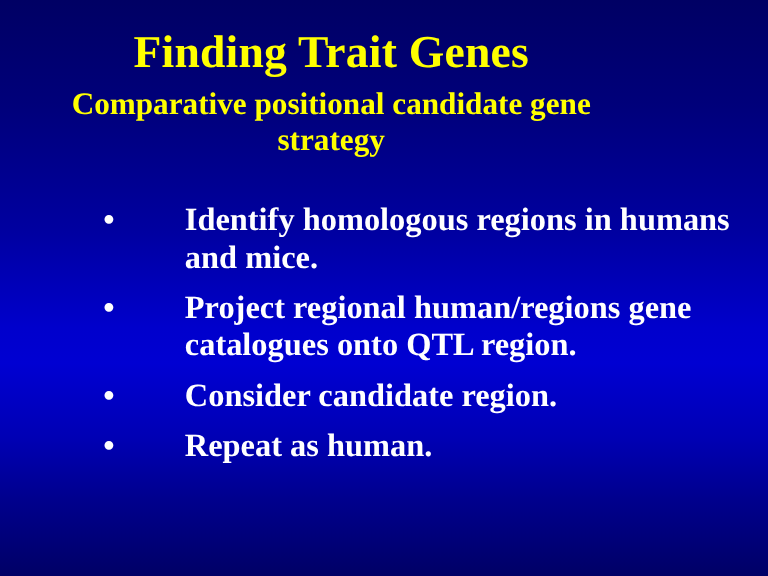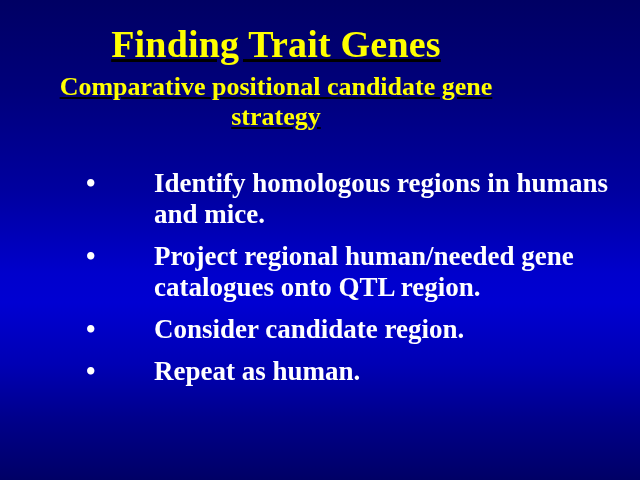--- a/index.html
+++ b/index.html
@@ -29,21 +29,20 @@
     -webkit-font-smoothing: none;
   }
 
   
   #title-block {
     position: absolute;
     top: 22px;
     left: 0;
     width: 552px;
     text-align: center;
-    text-decoration: underline;
   }
   #slide-title {
     color: #ffff00;
     font-size: 38px;
     font-weight: bold;
     line-height: 44px;
     letter-spacing: 0.2px;
     white-space: nowrap;
   }
   #slide-subtitle {
@@ -97,21 +96,21 @@
 
   <div id="bullet-list">
 
     <div class="bullet-item">
       <span class="bullet-marker">•</span>
       <span class="bullet-text">Identify homologous regions in humans and mice.</span>
     </div>
 
     <div class="bullet-item">
       <span class="bullet-marker">•</span>
-      <span class="bullet-text">Project regional human/needed gene catalogues onto QTL region.</span>
+      <span class="bullet-text">Project regional human/regions gene catalogues onto QTL region.</span>
     </div>
 
     <div class="bullet-item">
       <span class="bullet-marker">•</span>
       <span class="bullet-text">Consider candidate region.</span>
     </div>
 
     <div class="bullet-item">
       <span class="bullet-marker">•</span>
       <span class="bullet-text">Repeat as human.</span>

